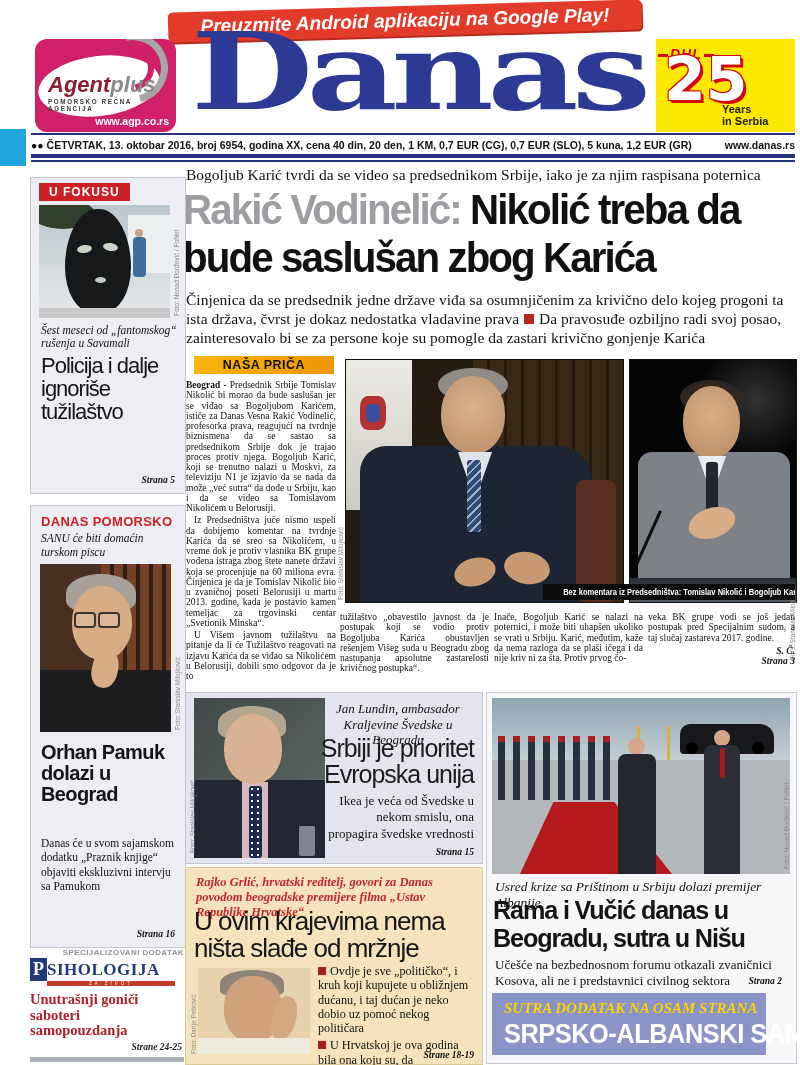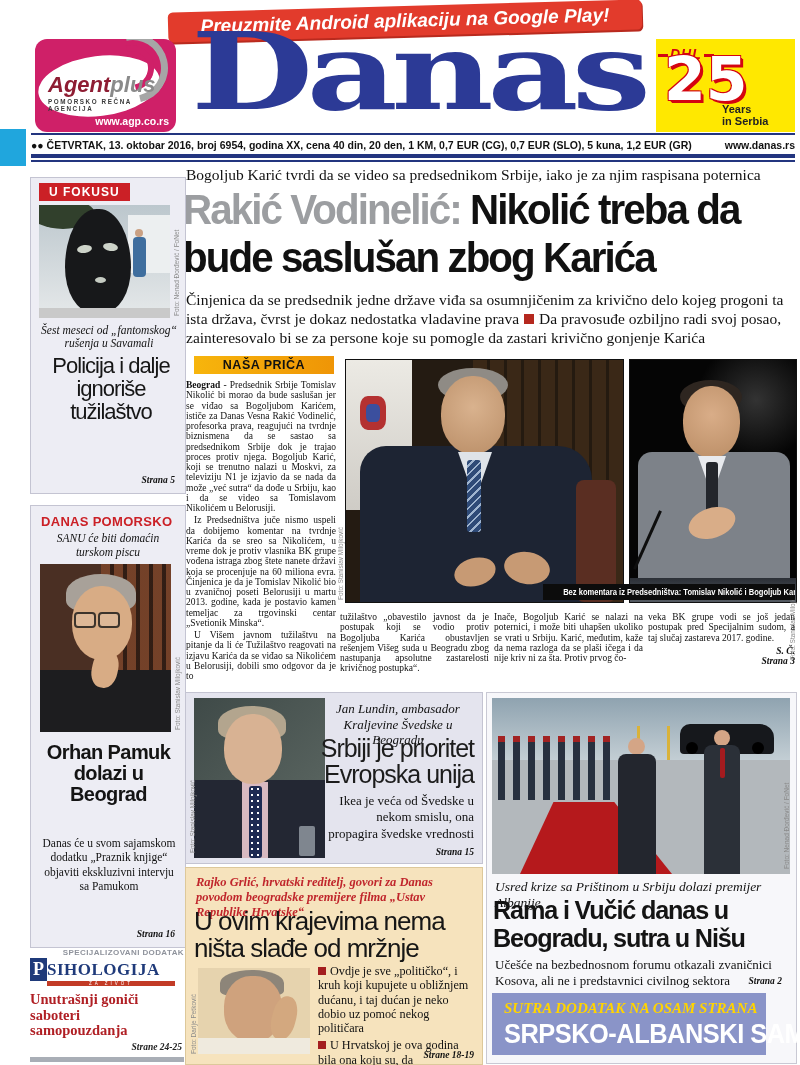--- a/index.html
+++ b/index.html
@@ -48,21 +48,21 @@
 
   
   #lead-kicker{left:186px;top:166px;width:612px;font-size:15.5px;color:#111;}
   #lead-headline{left:183px;top:186px;width:640px;font-weight:bold;font-size:42px;line-height:48px;
                  letter-spacing:-2px;transform:scaleX(0.96);transform-origin:0 0;}
   #lead-headline .gray{color:#9c9ea1;}
   #lead-deck{left:186px;top:290px;width:612px;font-size:15.5px;line-height:1.23;color:#111;}
   .redsq{display:inline-block;width:10px;height:10px;background:#b5281e;margin:0 5px;}
 
   
-  .railbox{background:#ededf4;border:1px solid #c4c4d2;text-align:center;}
+  .railbox{background:#ededf4;border:1px solid #c4c4d2;}
   .vcred{position:absolute;font-size:6.5px;color:#8a8a8a;white-space:nowrap;
          transform:rotate(-90deg);transform-origin:0 0;}
   .pagelbl{font-family:"Liberation Serif",serif;font-style:italic;font-weight:bold;font-size:9.5px;}
 
   
   #fokus{left:30px;top:177px;width:154px;height:315px;}
   #fokus .lbl{position:absolute;left:8px;top:5px;background:#cb2026;color:#fff;font-weight:bold;
               font-size:12px;letter-spacing:1px;padding:2px 10px;}
   #fokus-photo{position:absolute;left:8px;top:27px;width:131px;height:113px;overflow:hidden;
                background:linear-gradient(#bcc7cd,#e6e9ea);}

